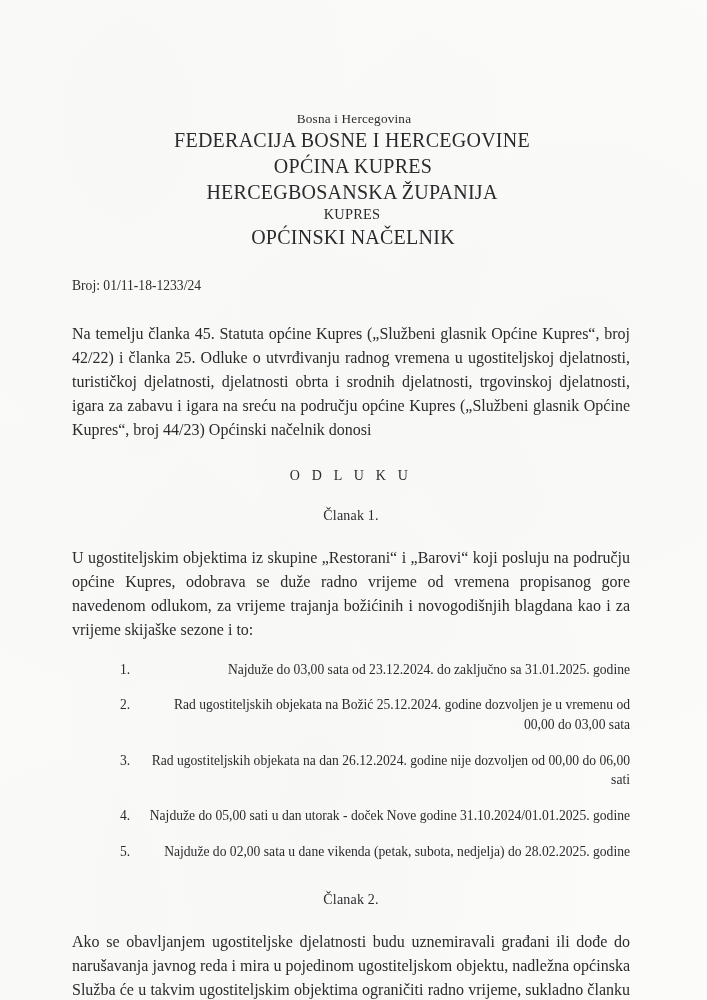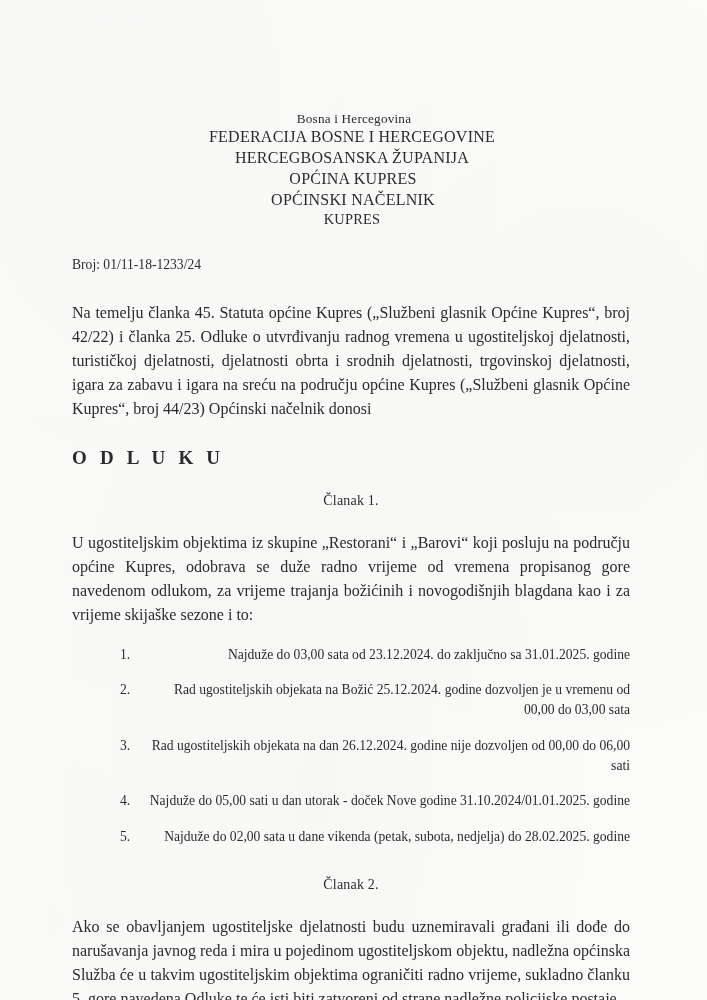--- a/index.html
+++ b/index.html
@@ -47,21 +47,21 @@
   .lh-line {
     display: block;
     font-size: 13.4px;
     letter-spacing: 0.2px;
   }
   .lh-line.l1 {
     font-size: 13.2px;
     padding-left: 6px;
   }
   .lh-line.caps {
-    font-size: 16px;
+    font-size: 20px;
     letter-spacing: 0.25px;
   }
   .lh-line.l2 { padding-left: 2px; }
   .lh-line.l3 { padding-left: 2px; }
   .lh-line.l4 { padding-left: 4px; }
   .lh-line.l5 { padding-left: 4px; }
   .lh-line.l6 { padding-left: 2px; font-size: 14.4px; }
 
   
   .reference {
@@ -81,23 +81,23 @@
     line-height: 1.50;
     text-align: justify;
     text-justify: inter-word;
     hyphens: none;
   }
   .para.tight { margin-top: 22px; }
 
   
   .doc-title {
     margin-top: 26px;
-    text-align: left;
-    font-weight: bold;
-    font-size: 19px;
+    text-align: center;
+    font-weight: normal;
+    font-size: 14px;
     letter-spacing: 4.2px;
   }
   .article-heading {
     margin-top: 24px;
     text-align: center;
     font-weight: normal;
     font-size: 14.0px;
     letter-spacing: 0.2px;
   }
   .article-heading.second { margin-top: 30px; }
@@ -129,24 +129,24 @@
 <body>
 
 <div class="page">
   <div class="paper-grain"></div>
 
   <div class="content">
 
     <div class="letterhead">
       <span class="lh-line l1">Bosna i Hercegovina</span>
       <span class="lh-line caps l2">FEDERACIJA BOSNE I HERCEGOVINE</span>
+      <span class="lh-line caps l4">OPĆINA KUPRES</span>
       <span class="lh-line caps l3">HERCEGBOSANSKA ŽUPANIJA</span>
-      <span class="lh-line caps l4">OPĆINA KUPRES</span>
+      <span class="lh-line caps l6">KUPRES</span>
       <span class="lh-line caps l5">OPĆINSKI NAČELNIK</span>
-      <span class="lh-line caps l6">KUPRES</span>
     </div>
 
     <div class="reference">
       <span class="ref-line">Broj: 01/11-18-1233/24</span>
     </div>
 
     <p class="para">Na temelju članka 45. Statuta općine Kupres („Službeni glasnik Općine Kupres“, broj 42/22) i članka 25. Odluke o utvrđivanju radnog vremena u ugostiteljskoj djelatnosti, turističkoj djelatnosti, djelatnosti obrta i srodnih djelatnosti, trgovinskoj djelatnosti, igara za zabavu i igara na sreću na području općine Kupres („Službeni glasnik Općine Kupres“, broj 44/23) Općinski načelnik donosi</p>
 
     <div class="doc-title">O D L U K U</div>
 

